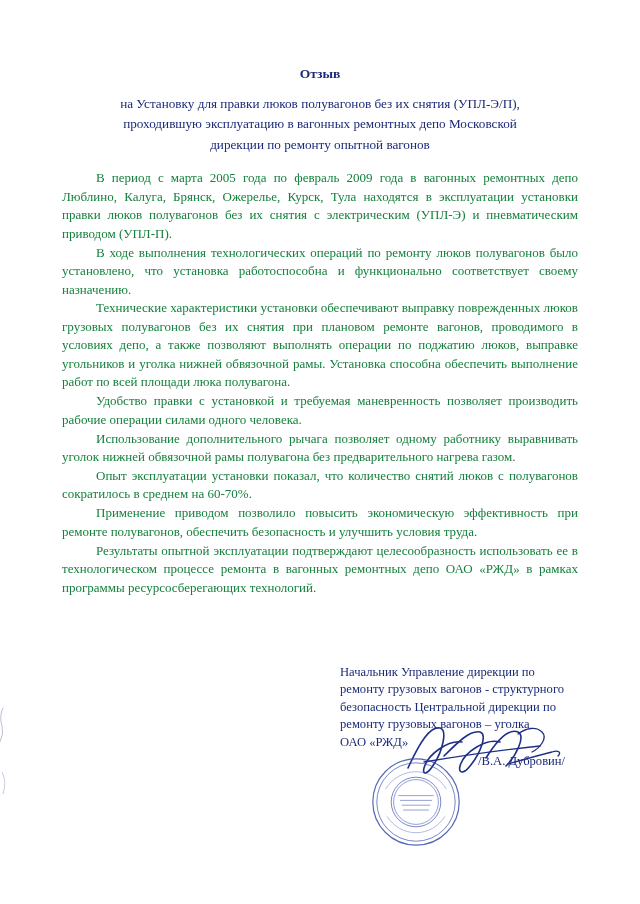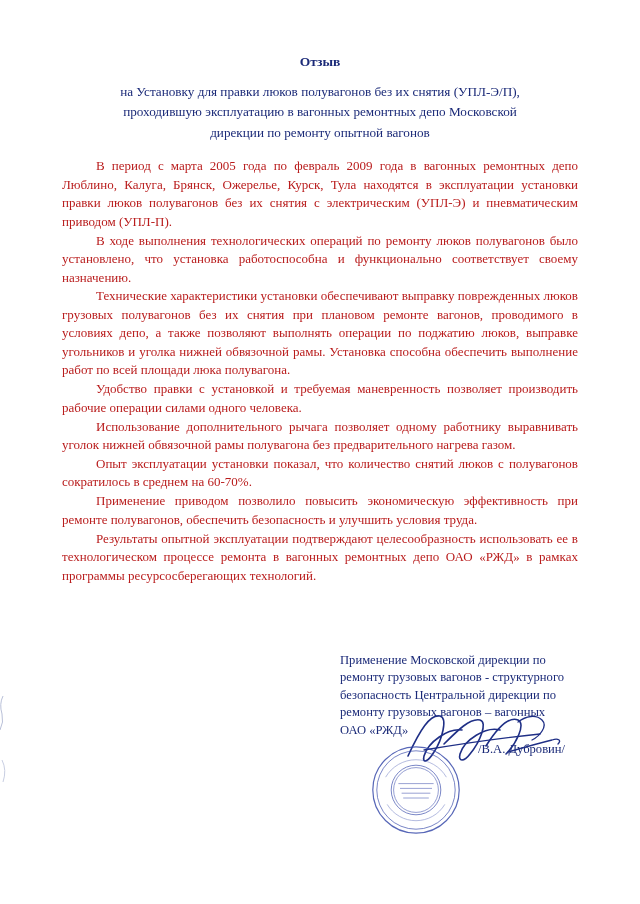--- a/index.html
+++ b/index.html
@@ -11,21 +11,21 @@
     height: 904px;
     background: #ffffff;
     font-family: "Liberation Serif", serif;
     color: #1a1f6b;
     position: relative;
     overflow: hidden;
   }
   .page {
     position: absolute;
     left: 0;
-    top: 0;
+    top: 12px;
     width: 640px;
     height: 800px;
     padding: 0;
     box-sizing: border-box;
   }
   .doc-body {
     position: absolute;
     left: 62px;
     top: 52px;
     width: 516px;
@@ -46,21 +46,21 @@
   .title-sub {
     font-size: 13.2px;
     font-weight: normal;
     line-height: 1.55;
   }
   .para {
     text-align: justify;
     text-indent: 34px;
     font-size: 13px;
     line-height: 1.42;
-    color: #b91c1c;
+    color: #15803d;
     margin: 0 0 0.5px 0;
     hyphens: none;
   }
   .signature-block {
     position: absolute;
     left: 340px;
     top: 652px;
     width: 240px;
     font-size: 12.6px;
     line-height: 1.38;
@@ -128,24 +128,24 @@
     <p class="para">Технические характеристики установки обеспечивают выправку поврежденных люков грузовых полувагонов без их снятия при плановом ремонте вагонов, проводимого в условиях депо, а также позволяют выполнять операции по поджатию люков, выправке угольников и уголка нижней обвязочной рамы. Установка способна обеспечить выполнение работ по всей площади люка полувагона.</p>
     <p class="para">Удобство правки с установкой и требуемая маневренность позволяет производить рабочие операции силами одного человека.</p>
     <p class="para">Использование дополнительного рычага позволяет одному работнику выравнивать уголок нижней обвязочной рамы полувагона без предварительного нагрева газом.</p>
     <p class="para">Опыт эксплуатации установки показал, что количество снятий люков с полувагонов сократилось в среднем на 60-70%.</p>
     <p class="para">Применение приводом позволило повысить экономическую эффективность при ремонте полувагонов, обеспечить безопасность и улучшить условия труда.</p>
     <p class="para">Результаты опытной эксплуатации подтверждают целесообразность использовать ее в технологическом процессе ремонта в вагонных ремонтных депо ОАО «РЖД» в рамках программы ресурсосберегающих технологий.</p>
 
   </div>
 
   <div class="signature-block">
-    <div>Применение Московской дирекции по</div>
+    <div>Начальник Управление дирекции по</div>
     <div>ремонту грузовых вагонов - структурного</div>
     <div>безопасность Центральной дирекции по</div>
-    <div>ремонту грузовых вагонов – вагонных</div>
+    <div>ремонту грузовых вагонов – уголка</div>
     <div>ОАО «РЖД»</div>
   </div>
 
   <div class="sig-name-line">/В.А. Дубровин/</div>
 
   <svg class="sig-scribble" viewBox="0 0 170 80">
     <g fill="none" stroke="#1f2f86" stroke-width="1.6" stroke-linecap="round">
       <path d="M8 56 C 20 30, 30 14, 40 16 C 48 18, 42 40, 34 52 C 28 62, 22 64, 24 56 C 28 42, 48 28, 62 30"></path>
       <path d="M44 44 C 58 30, 70 18, 80 20 C 88 22, 80 42, 70 54 C 64 62, 58 62, 60 54 C 64 40, 86 26, 100 30"></path>
       <path d="M86 46 C 96 30, 108 16, 118 20 C 126 24, 116 44, 106 54"></path>

